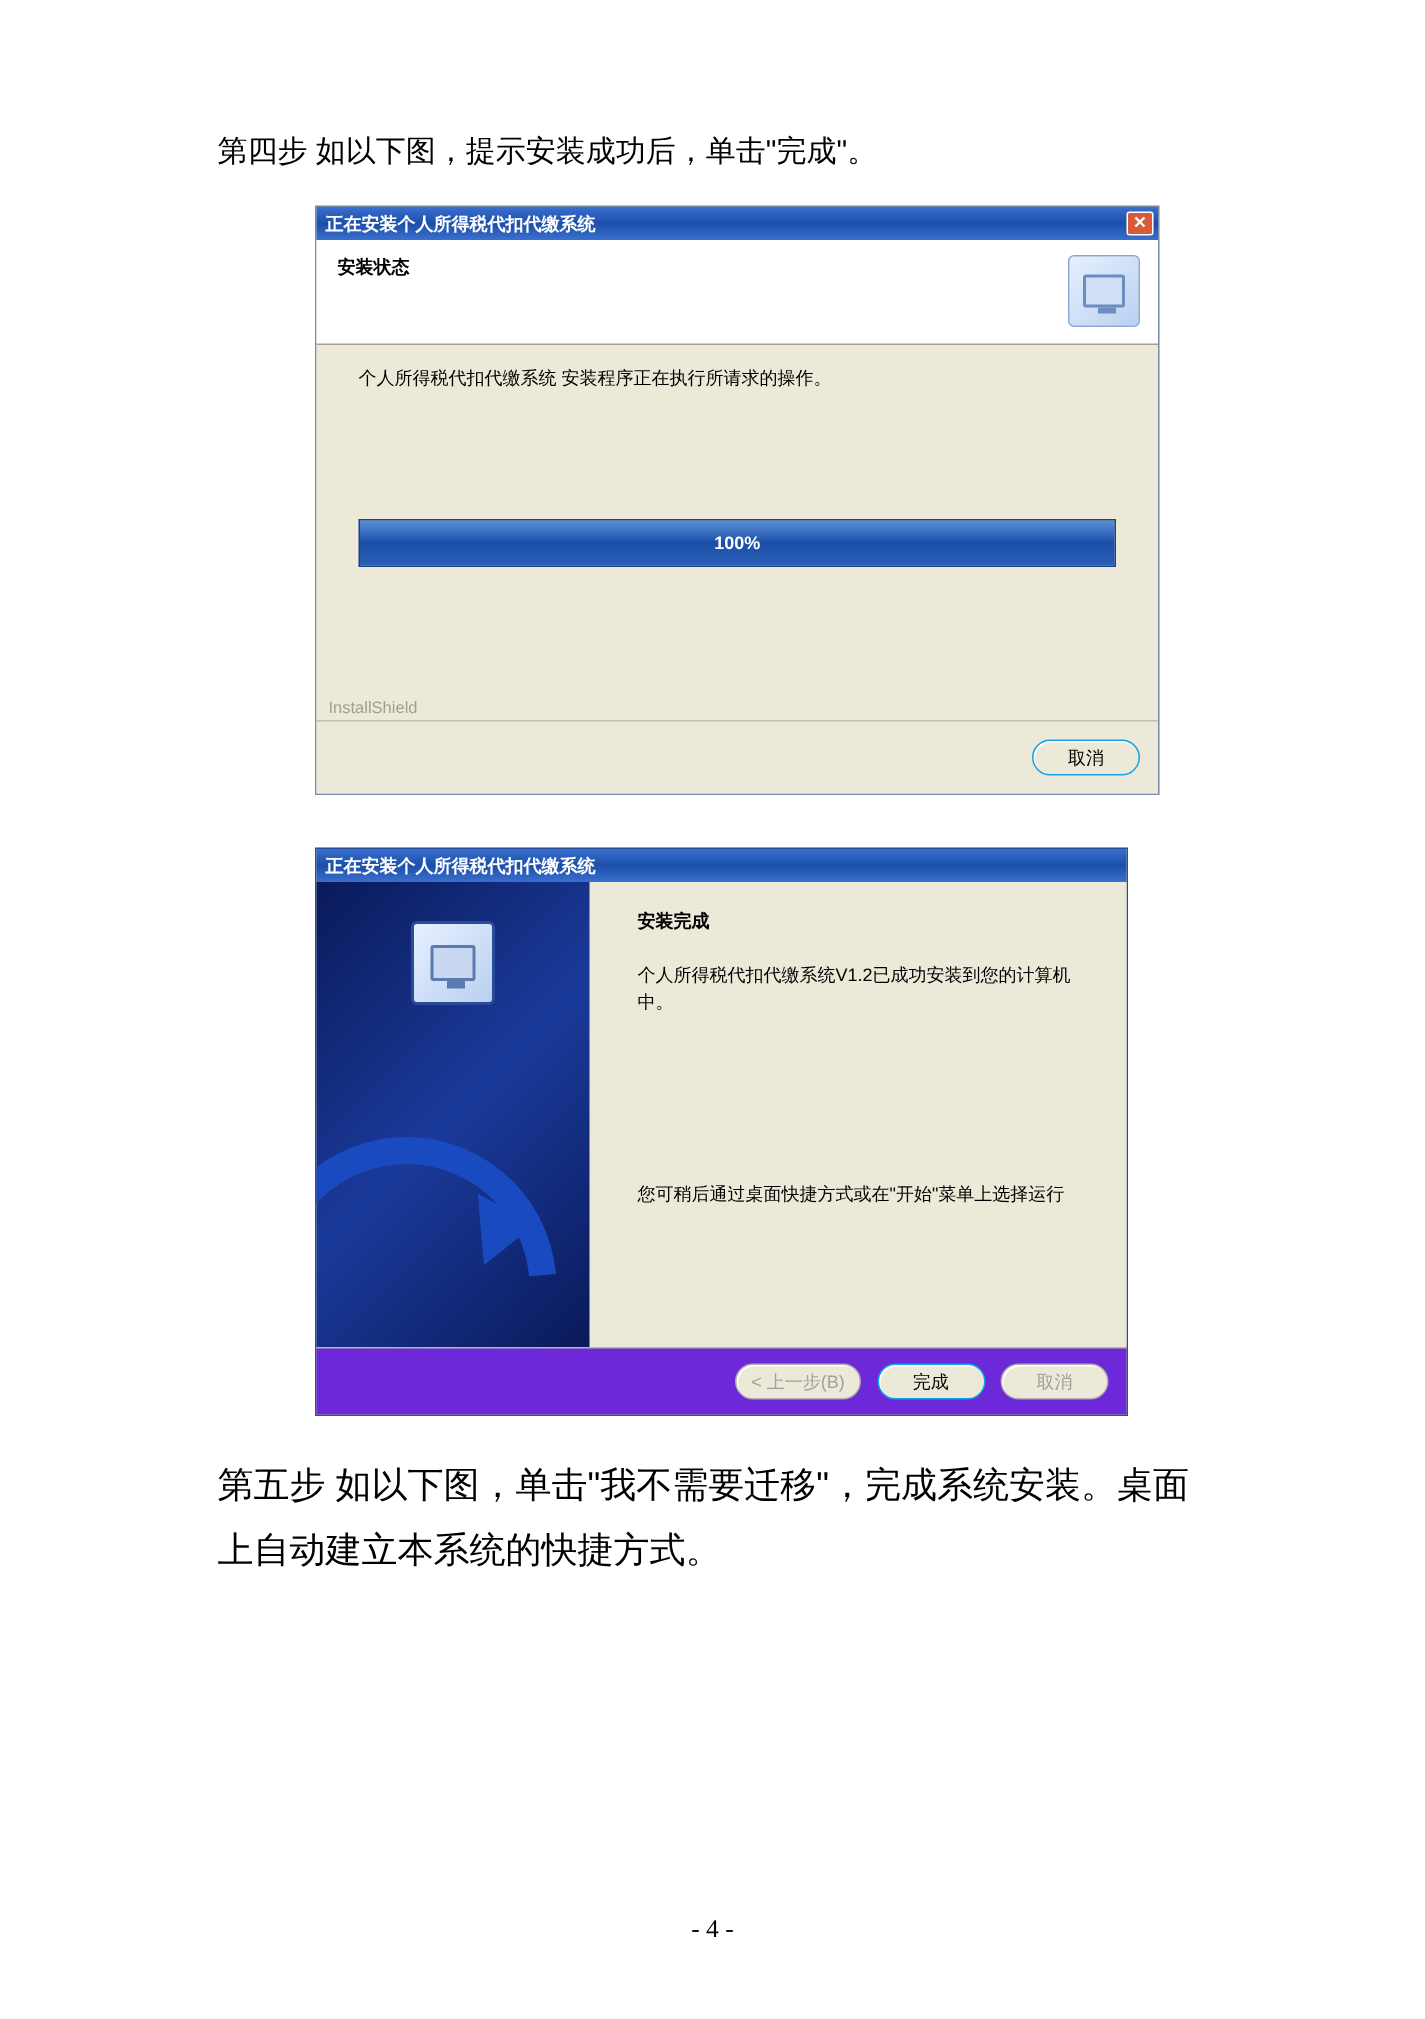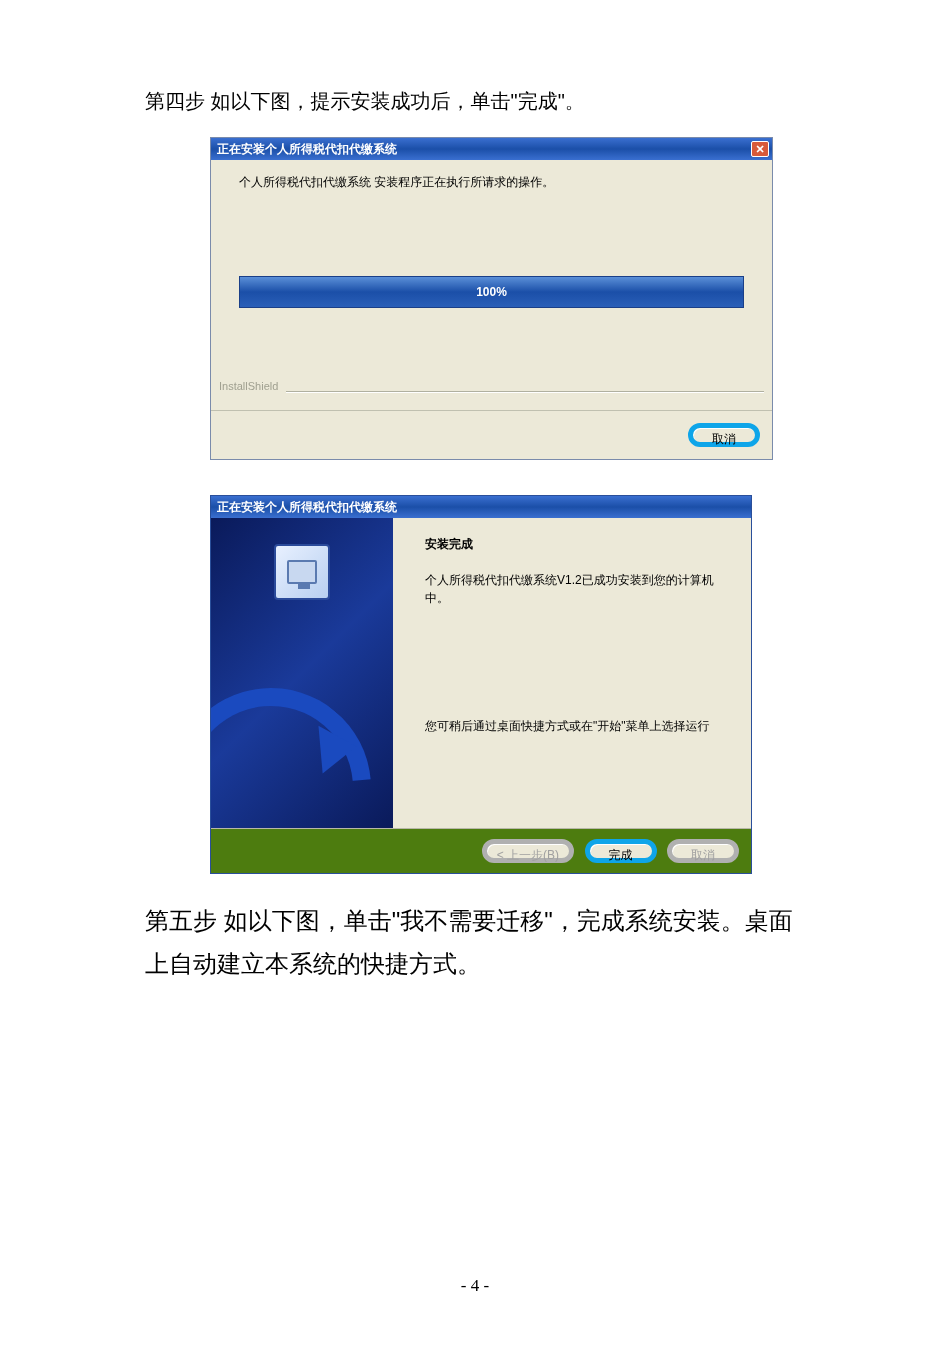--- a/index.html
+++ b/index.html
@@ -116,25 +116,26 @@
       border: 1px solid #1a3f88;
       display: flex;
       align-items: center;
       justify-content: center;
       color: #fff;
       font-size: 12px;
       font-weight: bold;
     }
     .installshield-row {
       position: absolute;
-      bottom: 18px;
+      bottom: 2px;
       left: 8px;
       right: 8px;
       display: flex;
-      align-items: flex-end;
+      align-items: flex-start;
+      flex-direction: column;
     }
     .installshield-label {
       font-size: 11px;
       color: #a0a090;
       margin-right: 8px;
     }
     .installshield-line {
       flex: 1;
       height: 1px;
       background: #b0b0a0;
@@ -147,21 +148,21 @@
       text-align: right;
     }
     .win-btn {
       display: inline-block;
       min-width: 72px;
       height: 24px;
       line-height: 22px;
       font-size: 12px;
       text-align: center;
       background: #ece9d8;
-      border: 5px solid #0ea5e9;
+      border: 1px solid #0ea5e9;
       border-radius: 12px;
       box-shadow: inset 1px 1px 0 #fff;
       padding: 0 10px;
       margin-left: 6px;
     }
     .win-btn.disabled {
       color: #a0a0a0;
       border-color: #b0b0b0;
     }
     
@@ -257,21 +258,21 @@
       margin-bottom: 18px;
     }
     .d2-complete-text {
       line-height: 1.5;
       margin-bottom: 110px;
     }
     .d2-complete-hint {
       line-height: 1.5;
     }
     .d2-footer {
-      background: #4d7c0f;
+      background: #6d28d9;
       border-top: 1px solid #b8b8a8;
       padding: 10px 12px;
       text-align: right;
     }
     .page-number {
       position: absolute;
       bottom: 50px;
       left: 0;
       width: 100%;
       text-align: center;
@@ -284,20 +285,26 @@
 
 <div class="page-content">
 
   <p class="step-text">第四步   如以下图，提示安装成功后，单击"完成"。</p>
 
   <div class="dialog1">
     <div class="d1-titlebar">
       <span class="d1-title">正在安装个人所得税代扣代缴系统</span>
       <span class="close-btn">✕</span>
     </div>
+    <div class="d1-header">
+      <div class="d1-header-title">安装状态</div>
+      <div class="d1-icon">
+        <div class="d1-icon-inner"></div>
+      </div>
+    </div>
     <div class="d1-body">
       <div class="d1-body-text">个人所得税代扣代缴系统 安装程序正在执行所请求的操作。</div>
       <div class="progress-bar">
         <span>100%</span>
       </div>
       <div class="installshield-row">
         <span class="installshield-label">InstallShield</span>
         <div class="installshield-line"></div>
       </div>
     </div>

